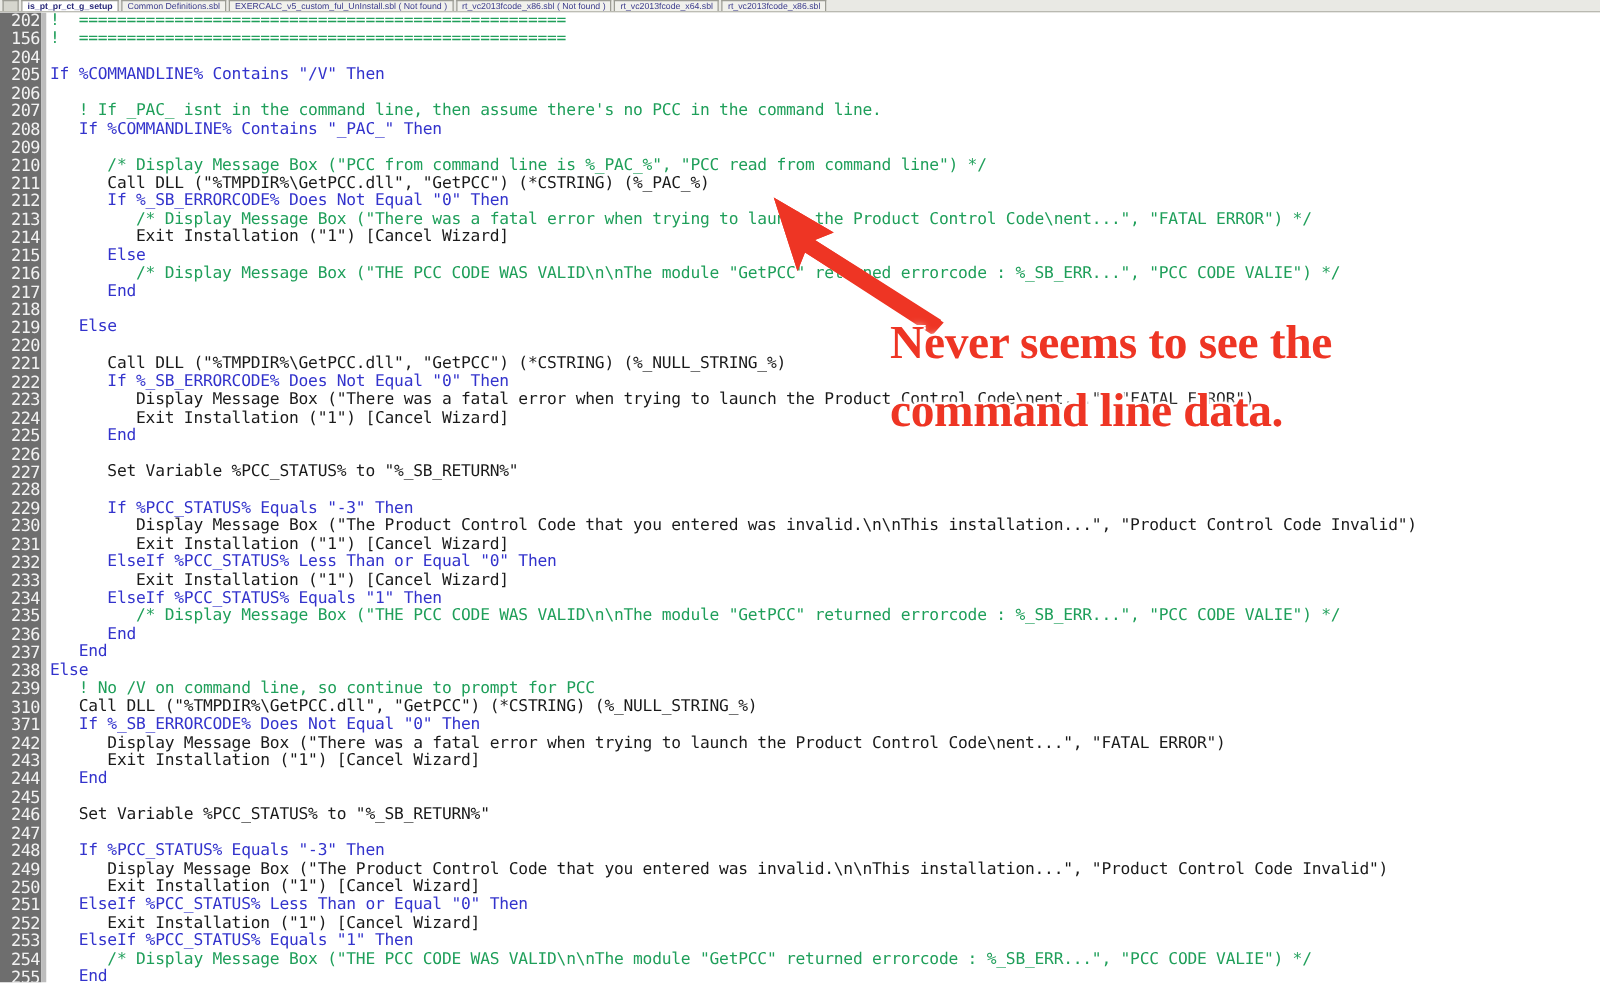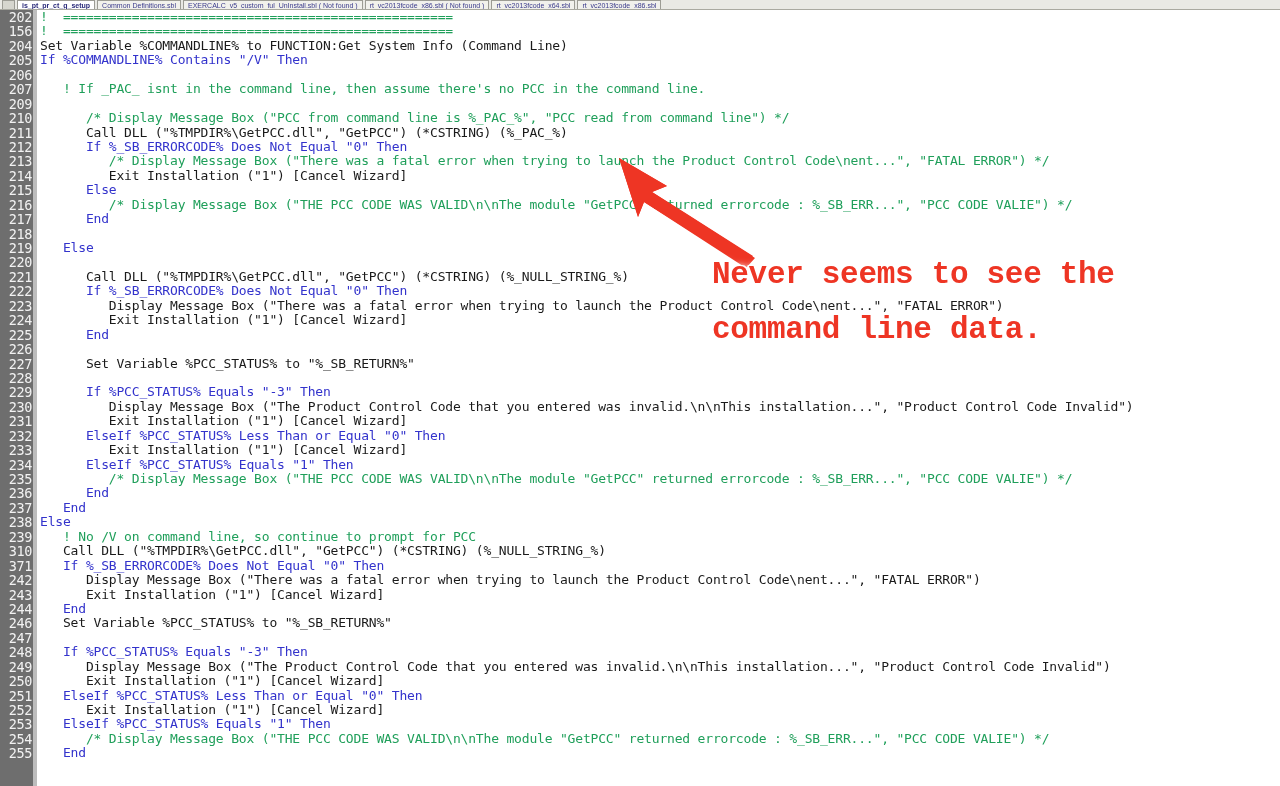--- a/index.html
+++ b/index.html
@@ -122,22 +122,22 @@
     top: 0; left: 0;
     width: 1280px;
     height: 786px;
     pointer-events: none;
   }
   #annotation-text {
     position: absolute;
     left: 712px;
     top: 247px;
     width: 470px;
-    font-family: Liberation Mono, monospace;
-    font-size: 31px;
+    font-family: Liberation Serif, serif;
+    font-size: 38px;
     font-weight: bold;
     line-height: 55px;
     color: #ee3524;
     letter-spacing: -0.3px;
     text-shadow:
        1.5px 0 0 #fff, -1.5px 0 0 #fff, 0 1.5px 0 #fff, 0 -1.5px 0 #fff,
        1.5px 1.5px 0 #fff, -1.5px 1.5px 0 #fff, 1.5px -1.5px 0 #fff, -1.5px -1.5px 0 #fff,
        0 0 5px #fff, 0 0 8px #fff;
   }
   #annotation-arrow {
@@ -159,24 +159,25 @@
     <div class="tab">rt_vc2013fcode_x64.sbl</div>
     <div class="tab">rt_vc2013fcode_x86.sbl</div>
   </div>
 
 <div id="editor">
   <div id="gutter-band"></div>
   <div id="gutter-edge"></div>
   <div id="code-rows">
       <div class="row"><span class="ln">202</span><span class="code"><span class="c-cmt">!  ===================================================</span></span></div>
       <div class="row"><span class="ln">156</span><span class="code"><span class="c-cmt">!  ===================================================</span></span></div>
-      <div class="row"><span class="ln">204</span><span class="code"><span class="c-txt">Set Variable %COMMANDLINE% to FUNCTION:Get System Info (Command Line)</span></span></div>
+      <div class="row"><span class="ln">204</span></div>
       <div class="row"><span class="ln">205</span><span class="code"><span class="c-key">If %COMMANDLINE% Contains "/V" Then</span></span></div>
       <div class="row"><span class="ln">206</span><span class="code"></span></div>
       <div class="row"><span class="ln">207</span><span class="code"><span class="c-cmt">   ! If _PAC_ isnt in the command line, then assume there's no PCC in the command line.</span></span></div>
+      <div class="row"><span class="ln">208</span><span class="code"><span class="c-key">   If %COMMANDLINE% Contains "_PAC_" Then</span></span></div>
       <div class="row"><span class="ln">209</span><span class="code"></span></div>
       <div class="row"><span class="ln">210</span><span class="code"><span class="c-cmt">      /* Display Message Box ("PCC from command line is %_PAC_%", "PCC read from command line") */</span></span></div>
       <div class="row"><span class="ln">211</span><span class="code"><span class="c-txt">      Call DLL ("%TMPDIR%\GetPCC.dll", "GetPCC") (*CSTRING) (%_PAC_%)</span></span></div>
       <div class="row"><span class="ln">212</span><span class="code"><span class="c-key">      If %_SB_ERRORCODE% Does Not Equal "0" Then</span></span></div>
       <div class="row"><span class="ln">213</span><span class="code"><span class="c-cmt">         /* Display Message Box ("There was a fatal error when trying to launch the Product Control Code\nent...", "FATAL ERROR") */</span></span></div>
       <div class="row"><span class="ln">214</span><span class="code"><span class="c-txt">         Exit Installation ("1") [Cancel Wizard]</span></span></div>
       <div class="row"><span class="ln">215</span><span class="code"><span class="c-key">      Else</span></span></div>
       <div class="row"><span class="ln">216</span><span class="code"><span class="c-cmt">         /* Display Message Box ("THE PCC CODE WAS VALID\n\nThe module "GetPCC" returned errorcode : %_SB_ERR...", "PCC CODE VALIE") */</span></span></div>
       <div class="row"><span class="ln">217</span><span class="code"><span class="c-key">      End</span></span></div>
       <div class="row"><span class="ln">218</span><span class="code"></span></div>
@@ -199,20 +200,21 @@
       <div class="row"><span class="ln">235</span><span class="code"><span class="c-cmt">         /* Display Message Box ("THE PCC CODE WAS VALID\n\nThe module "GetPCC" returned errorcode : %_SB_ERR...", "PCC CODE VALIE") */</span></span></div>
       <div class="row"><span class="ln">236</span><span class="code"><span class="c-key">      End</span></span></div>
       <div class="row"><span class="ln">237</span><span class="code"><span class="c-key">   End</span></span></div>
       <div class="row"><span class="ln">238</span><span class="code"><span class="c-key">Else</span></span></div>
       <div class="row"><span class="ln">239</span><span class="code"><span class="c-cmt">   ! No /V on command line, so continue to prompt for PCC</span></span></div>
       <div class="row"><span class="ln">310</span><span class="code"><span class="c-txt">   Call DLL ("%TMPDIR%\GetPCC.dll", "GetPCC") (*CSTRING) (%_NULL_STRING_%)</span></span></div>
       <div class="row"><span class="ln">371</span><span class="code"><span class="c-key">   If %_SB_ERRORCODE% Does Not Equal "0" Then</span></span></div>
       <div class="row"><span class="ln">242</span><span class="code"><span class="c-txt">      Display Message Box ("There was a fatal error when trying to launch the Product Control Code\nent...", "FATAL ERROR")</span></span></div>
       <div class="row"><span class="ln">243</span><span class="code"><span class="c-txt">      Exit Installation ("1") [Cancel Wizard]</span></span></div>
       <div class="row"><span class="ln">244</span><span class="code"><span class="c-key">   End</span></span></div>
+      <div class="row"><span class="ln">245</span><span class="code"></span></div>
       <div class="row"><span class="ln">246</span><span class="code"><span class="c-txt">   Set Variable %PCC_STATUS% to "%_SB_RETURN%"</span></span></div>
       <div class="row"><span class="ln">247</span><span class="code"></span></div>
       <div class="row"><span class="ln">248</span><span class="code"><span class="c-key">   If %PCC_STATUS% Equals "-3" Then</span></span></div>
       <div class="row"><span class="ln">249</span><span class="code"><span class="c-txt">      Display Message Box ("The Product Control Code that you entered was invalid.\n\nThis installation...", "Product Control Code Invalid")</span></span></div>
       <div class="row"><span class="ln">250</span><span class="code"><span class="c-txt">      Exit Installation ("1") [Cancel Wizard]</span></span></div>
       <div class="row"><span class="ln">251</span><span class="code"><span class="c-key">   ElseIf %PCC_STATUS% Less Than or Equal "0" Then</span></span></div>
       <div class="row"><span class="ln">252</span><span class="code"><span class="c-txt">      Exit Installation ("1") [Cancel Wizard]</span></span></div>
       <div class="row"><span class="ln">253</span><span class="code"><span class="c-key">   ElseIf %PCC_STATUS% Equals "1" Then</span></span></div>
       <div class="row"><span class="ln">254</span><span class="code"><span class="c-cmt">      /* Display Message Box ("THE PCC CODE WAS VALID\n\nThe module "GetPCC" returned errorcode : %_SB_ERR...", "PCC CODE VALIE") */</span></span></div>
       <div class="row"><span class="ln">255</span><span class="code"><span class="c-key">   End</span></span></div>

